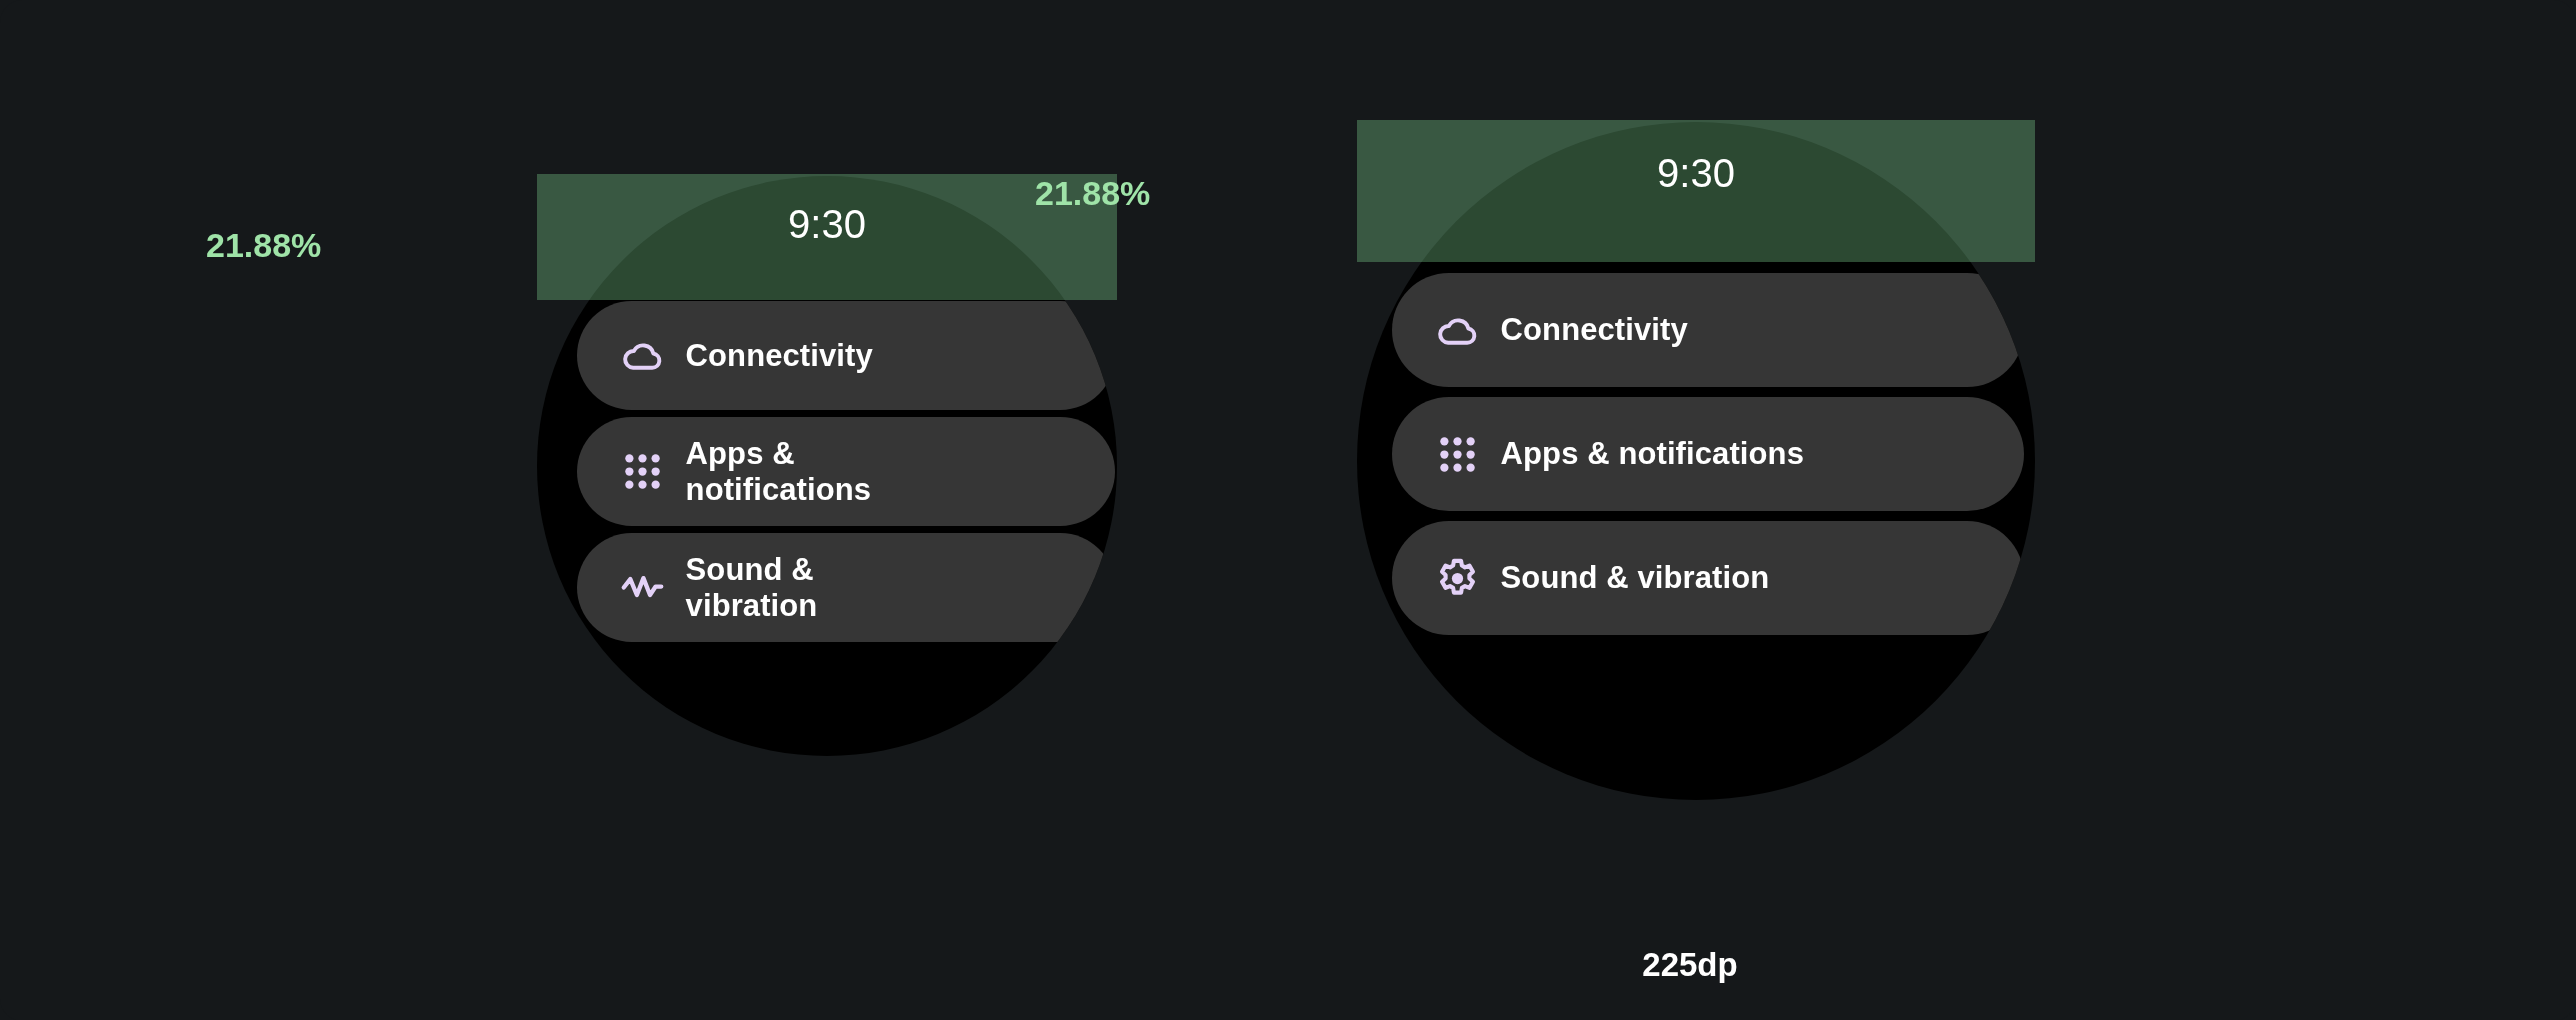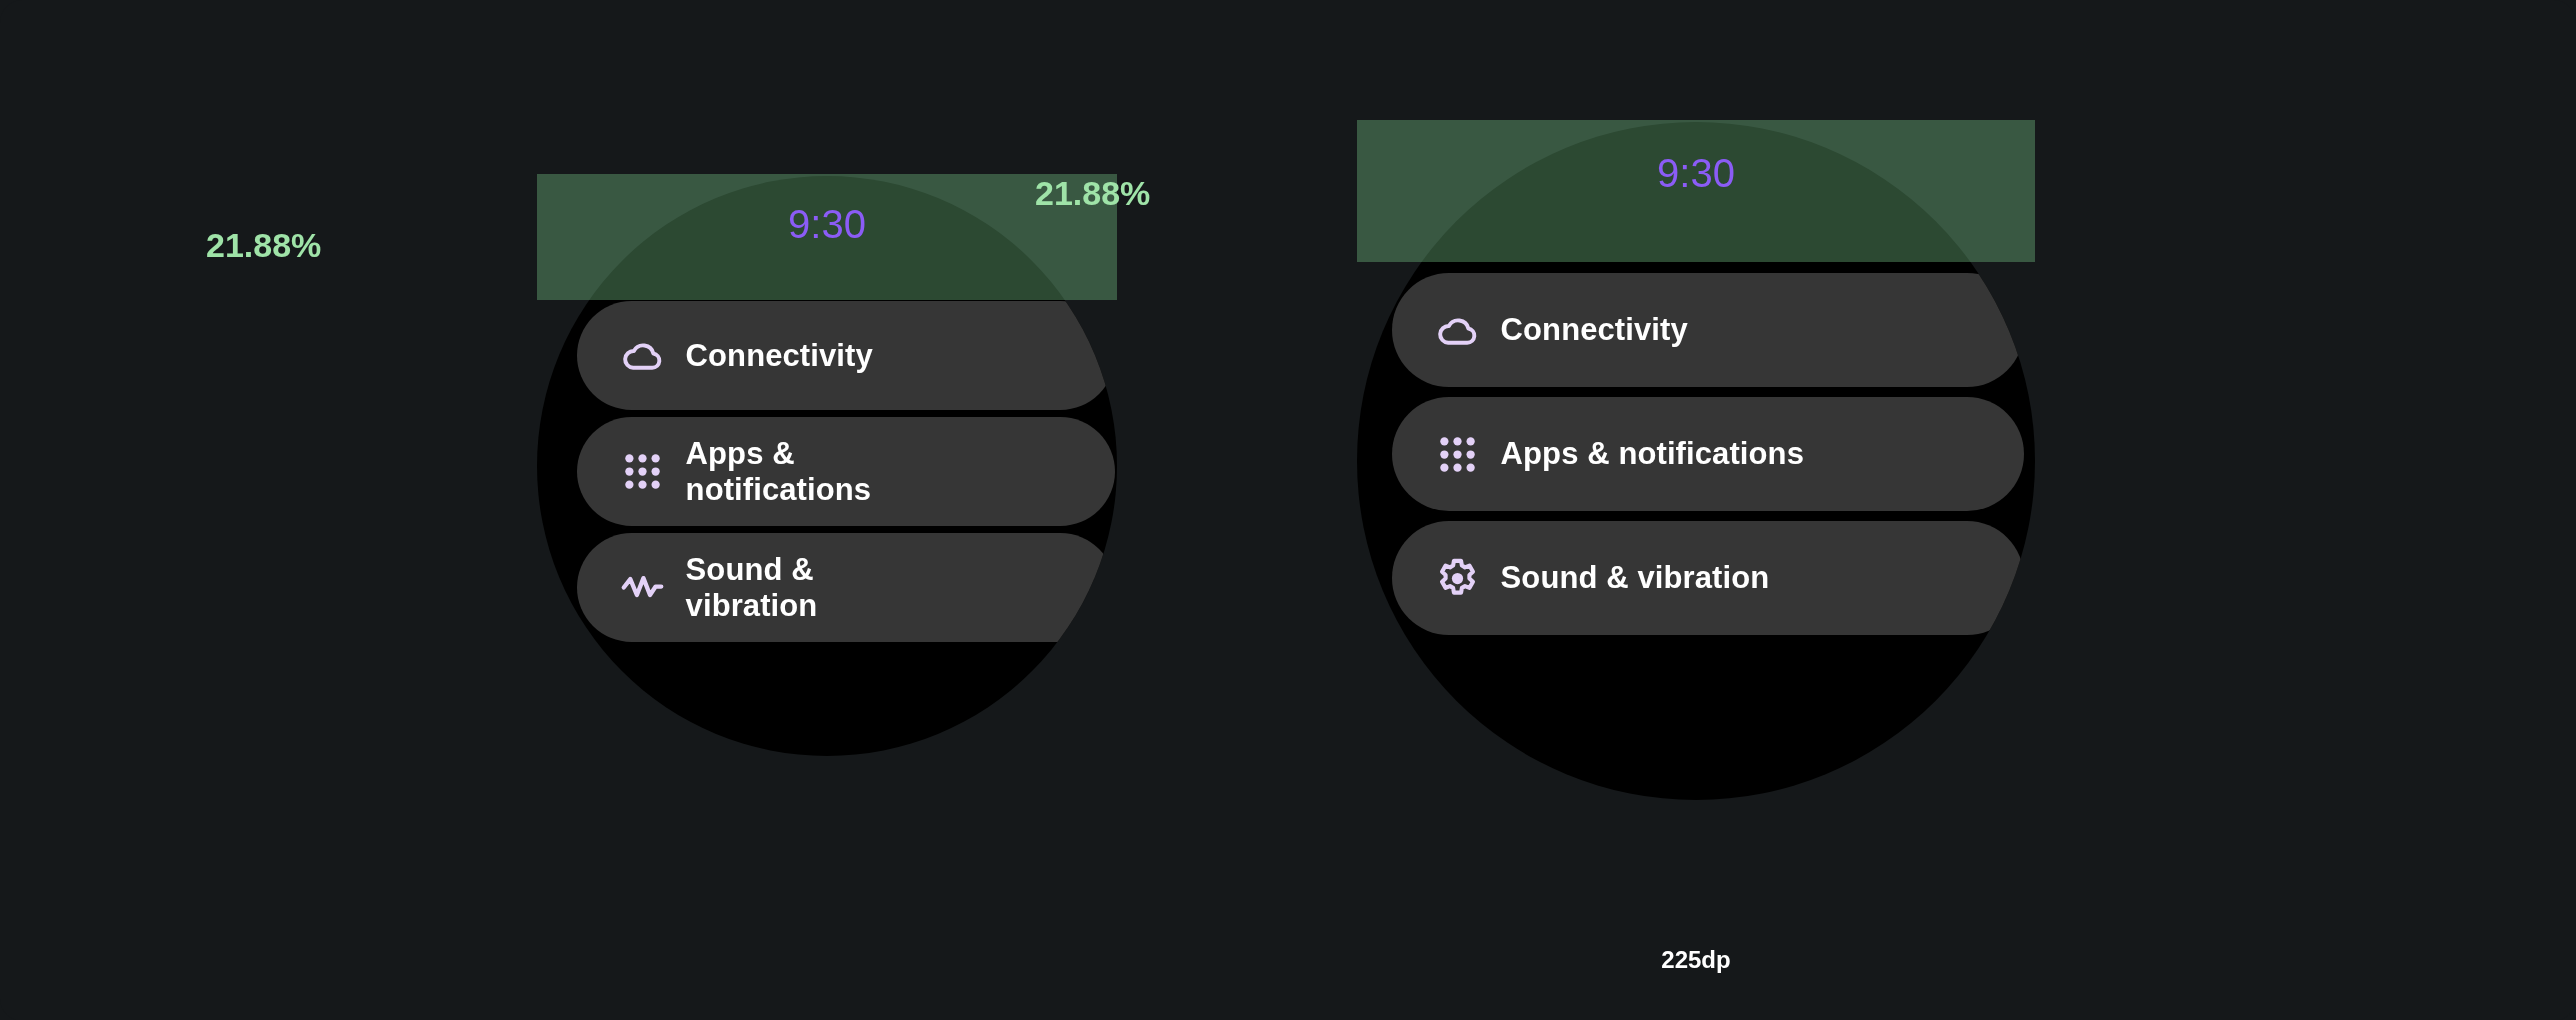--- a/index.html
+++ b/index.html
@@ -72,21 +72,21 @@
     font-weight: bold;
     letter-spacing: 0.1px;
   }
 
   
   .watch-time {
     position: absolute;
     left: 0;
     width: 100%;
     text-align: center;
-    color: #8b5cf6;
+    color: #ffffff;
     font-weight: 400;
     z-index: 4;
     pointer-events: none;
   }
 
   
   .measure-rect {
     position: absolute;
     background: rgba(122, 201, 138, 0.36);
     z-index: 3;
@@ -134,21 +134,21 @@
 
   #row-right-1 { left: 35px; top: 151px; width: 632px; height: 114px; padding-left: 43px; }
   #row-right-2 { left: 35px; top: 275px; width: 632px; height: 114px; padding-left: 43px; }
   #row-right-3 { left: 35px; top: 399px; width: 632px; height: 114px; padding-left: 43px; }
 
   #figure-right .row-icon  { width: 45px; height: 45px; margin-right: 20.6px; }
   #figure-right .row-label { font-size: 31px; line-height: 36px; }
 
   #measure-right { left: 0px; top: -1.7px; width: 678px; height: 142px; }
   #label-right   { left: -322px; top: 52px; font-size: 34px; }
-  #caption-right { left: 253px; top: 824px; width: 172px; font-size: 24px; }
+  #caption-right { left: 247px; top: 824px; width: 172px; font-size: 33px; }
 
   .icon-svg { display: block; width: 100%; height: 100%; }
 </style>
 </head>
 <body>
 
 <div class="page-frame">
 <div class="stage">
 
   <div class="watch-figure" id="figure-left">

